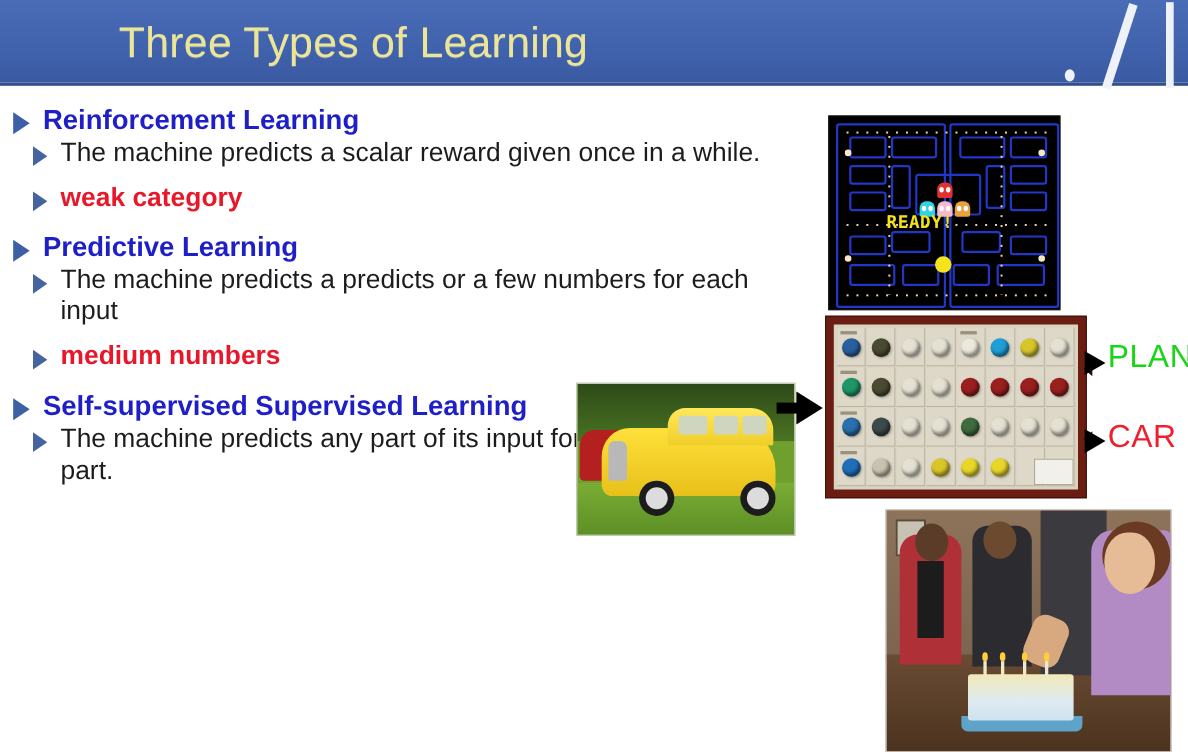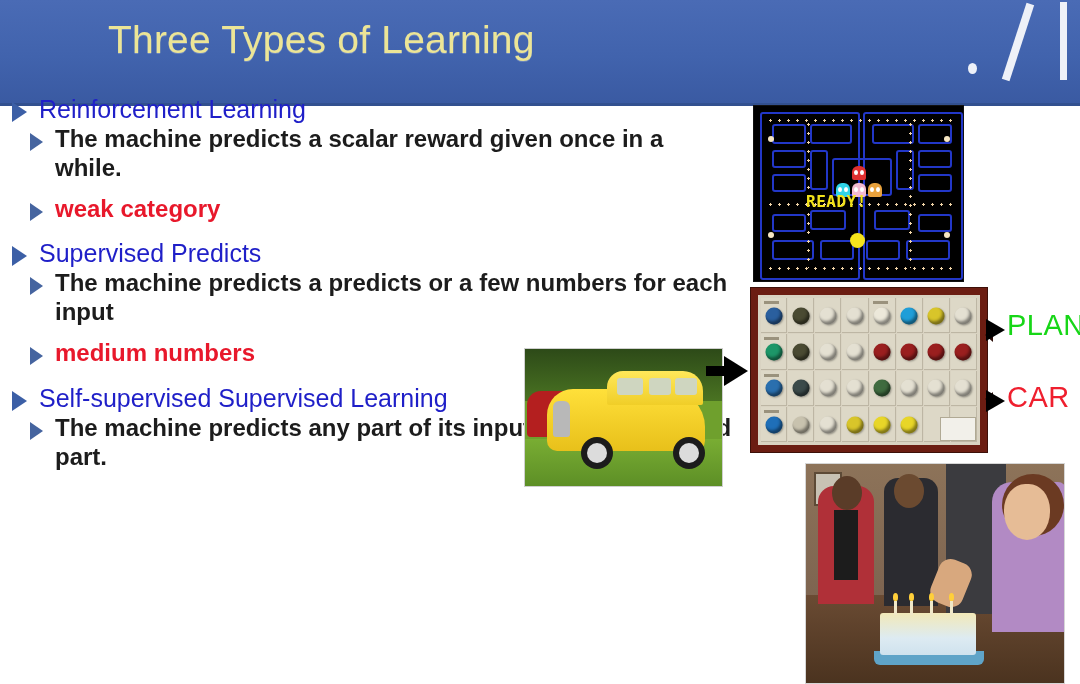--- a/index.html
+++ b/index.html
@@ -16,21 +16,21 @@
     height: 684px;
     background: #ffffff;
     overflow: hidden;
   }
 
   
   #header {
     position: absolute;
     left: 0; top: 0;
     width: 1080px;
-    height: 106px;
+    height: 78px;
     background: linear-gradient(180deg, #4a6bb5 0%, #4163ad 55%, #3a5aa2 100%);
     border-bottom: 3px solid #32508f;
     box-sizing: border-box;
   }
   #slide-title {
     position: absolute;
     left: 108px;
     top: 18px;
     font-size: 39px;
     font-weight: 400;
@@ -85,31 +85,31 @@
     border-color: transparent transparent transparent #45649f;
     margin-top: 8px;
   }
   .txt { flex: 1 1 auto; }
 
   
   .lvl1 { margin-left: 12px; margin-bottom: 2px; }
   .lvl1 .txt {
     margin-left: 12px;
     font-size: 25px;
-    font-weight: normal;
+    font-weight: bold;
     color: #1f1fc8;
     line-height: 1.12;
   }
 
   
   .lvl2 { margin-left: 30px; margin-bottom: 2px; }
   .lvl2 .txt {
     margin-left: 12px;
     font-size: 24px;
-    font-weight: 700;
+    font-weight: 400;
     color: #1c1c1c;
     line-height: 1.2;
     max-width: 678px;
   }
   .lvl2.feedback .txt {
     font-weight: bold;
     color: #e8182b;
   }
   .gap-sm { height: 10px; }
   .gap-md { height: 14px; }
@@ -420,21 +420,21 @@
     </div>
     <div class="gap-sm"></div>
     <div class="row lvl2 feedback">
       <span class="bullet sub"></span>
       <span class="txt">weak category</span>
     </div>
     <div class="gap-md"></div>
 
     <div class="row lvl1">
       <span class="bullet"></span>
-      <span class="txt">Supervised Predicts</span>
+      <span class="txt">Predictive Learning</span>
     </div>
     <div class="row lvl2">
       <span class="bullet sub"></span>
       <span class="txt">The machine predicts a predicts or a few numbers for each input</span>
     </div>
     <div class="gap-sm"></div>
     <div class="row lvl2 feedback">
       <span class="bullet sub"></span>
       <span class="txt">medium numbers</span>
     </div>

